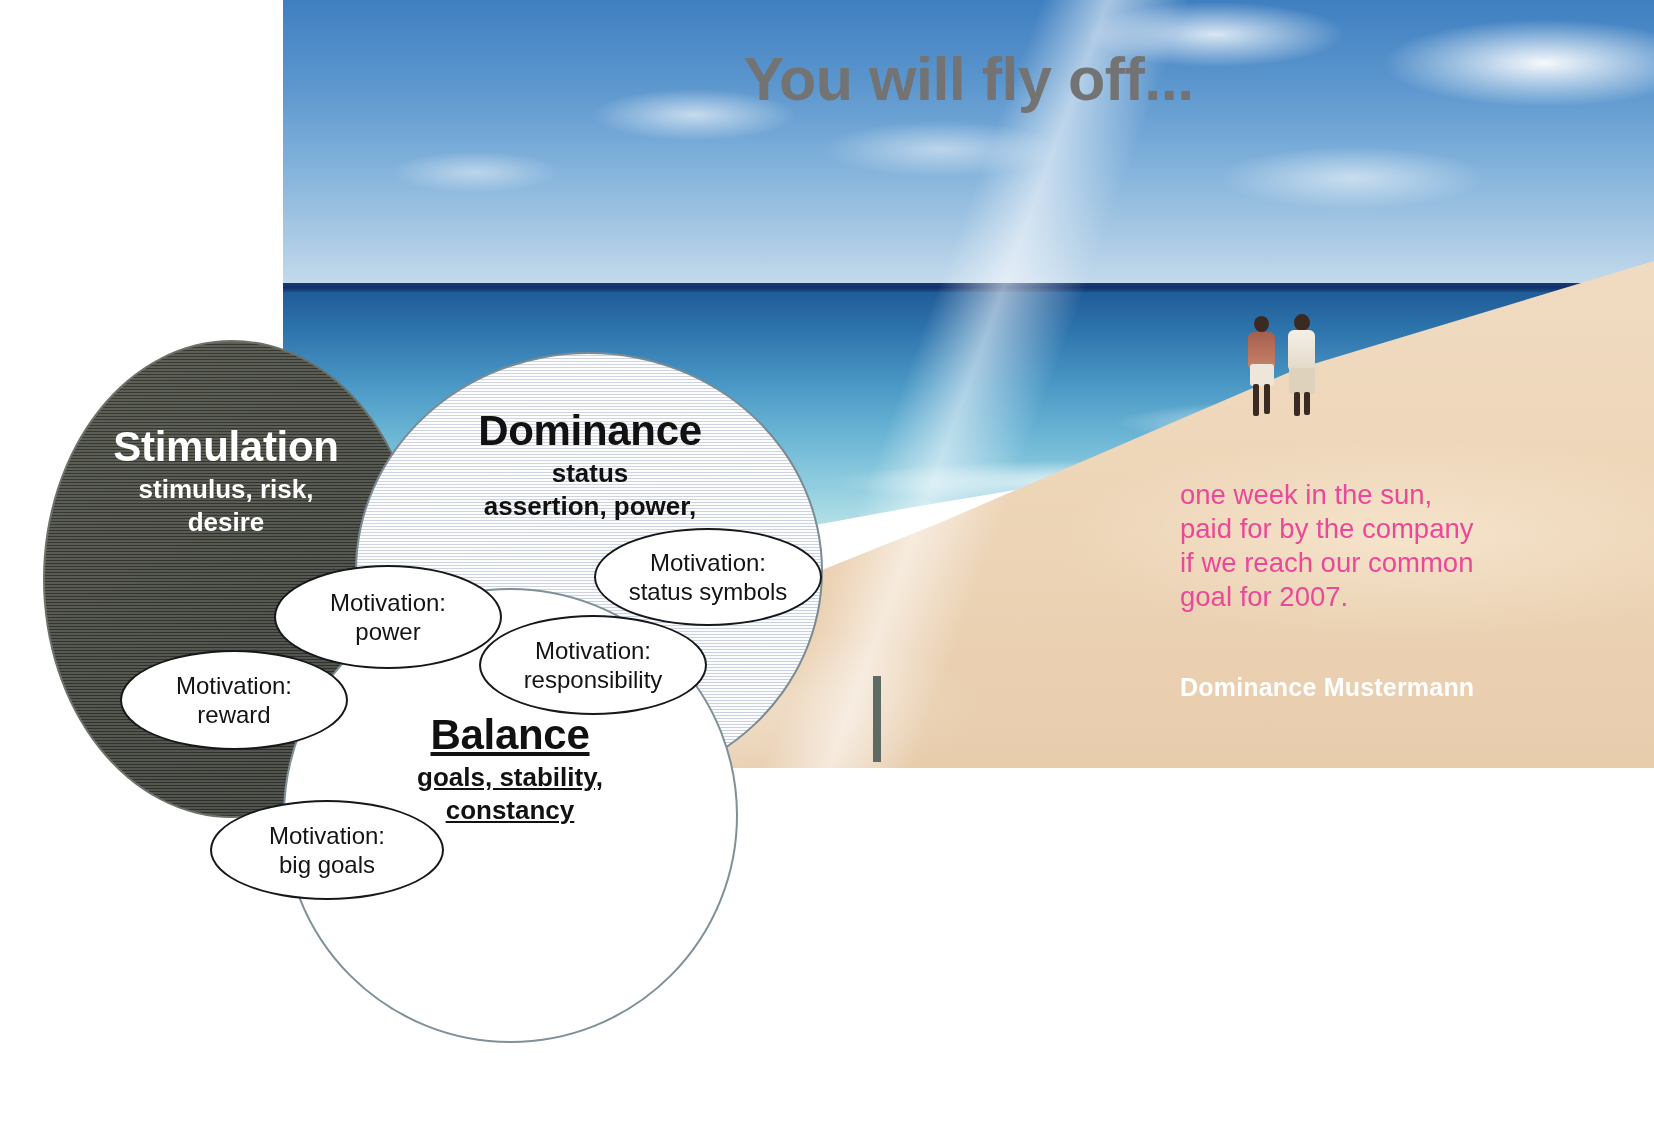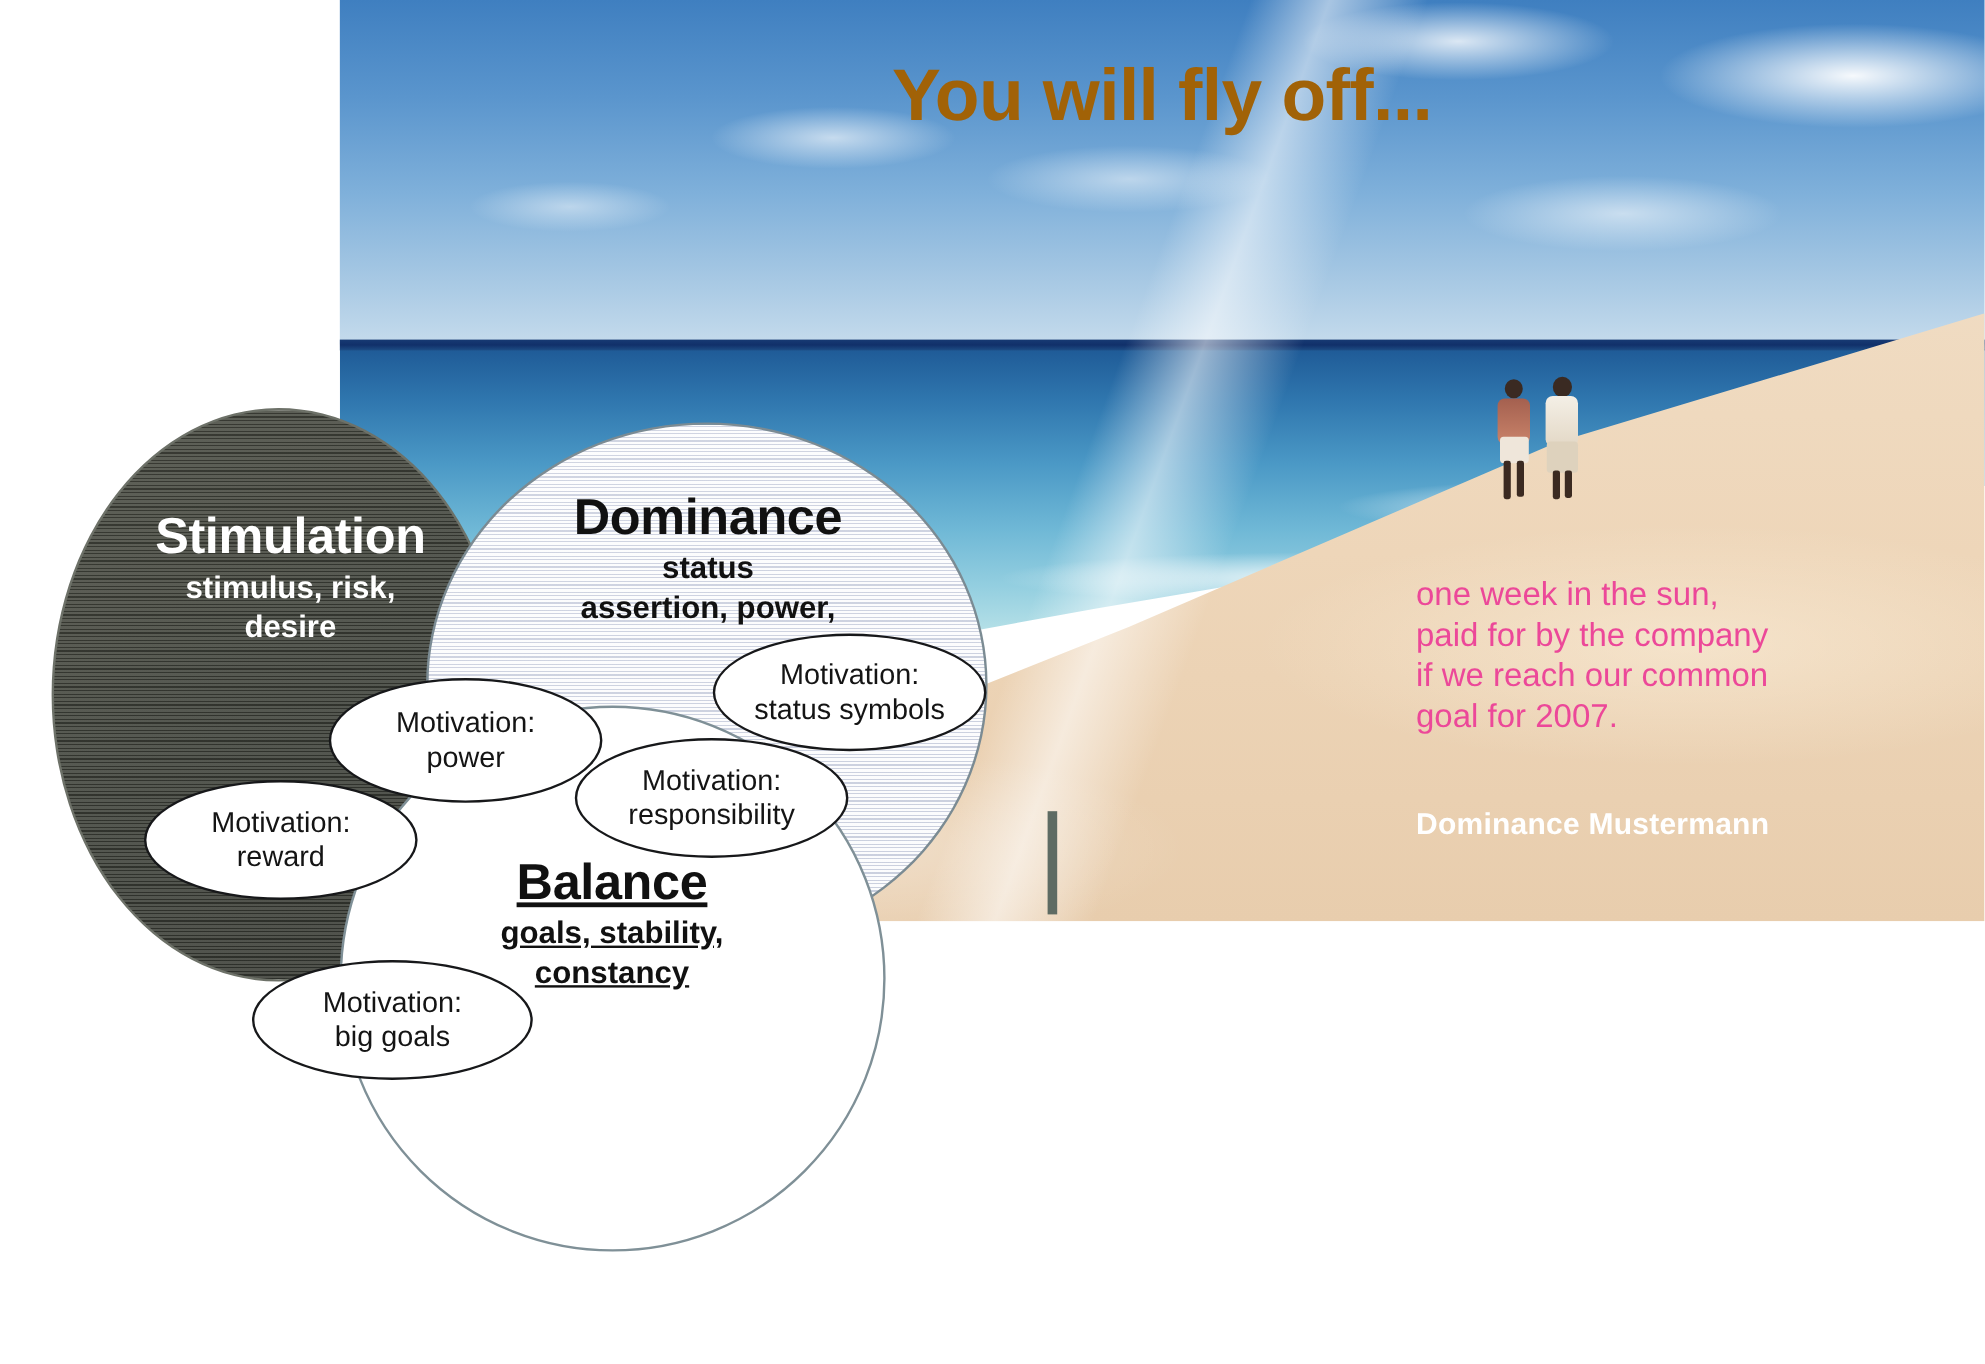--- a/index.html
+++ b/index.html
@@ -128,21 +128,21 @@
 
   
   .title {
     position: absolute;
     left: 283px;
     top: 44px;
     width: 1371px;
     text-align: center;
     font-size: 61px;
     font-weight: bold;
-    color: #a16207;
+    color: #737373;
     letter-spacing: -0.5px;
     font-family: "Liberation Sans", sans-serif;
   }
 
   
   .promo {
     position: absolute;
     left: 1180px;
     top: 478px;
     width: 380px;
@@ -218,21 +218,21 @@
     font-weight: bold;
     line-height: 46px;
     letter-spacing: -0.3px;
   }
   .circle-label .sub {
     font-size: 26px;
     font-weight: bold;
     line-height: 33px;
     margin-top: 3px;
   }
-  .label-stimulation { left: 60px; top: 424px; width: 364px; color: #ffffff; }
+  .label-stimulation { left: 44px; top: 424px; width: 364px; color: #ffffff; }
   .label-dominance  { left: 425px; top: 408px; width: 330px; color: #111111; text-align: center; }
   .label-balance    { left: 320px; top: 712px; width: 380px; color: #111111; text-decoration: underline; }
 
   
   .motiv {
     position: absolute;
     border-radius: 50%;
     background: #ffffff;
     border: 2.5px solid #17181a;
     display: flex;

